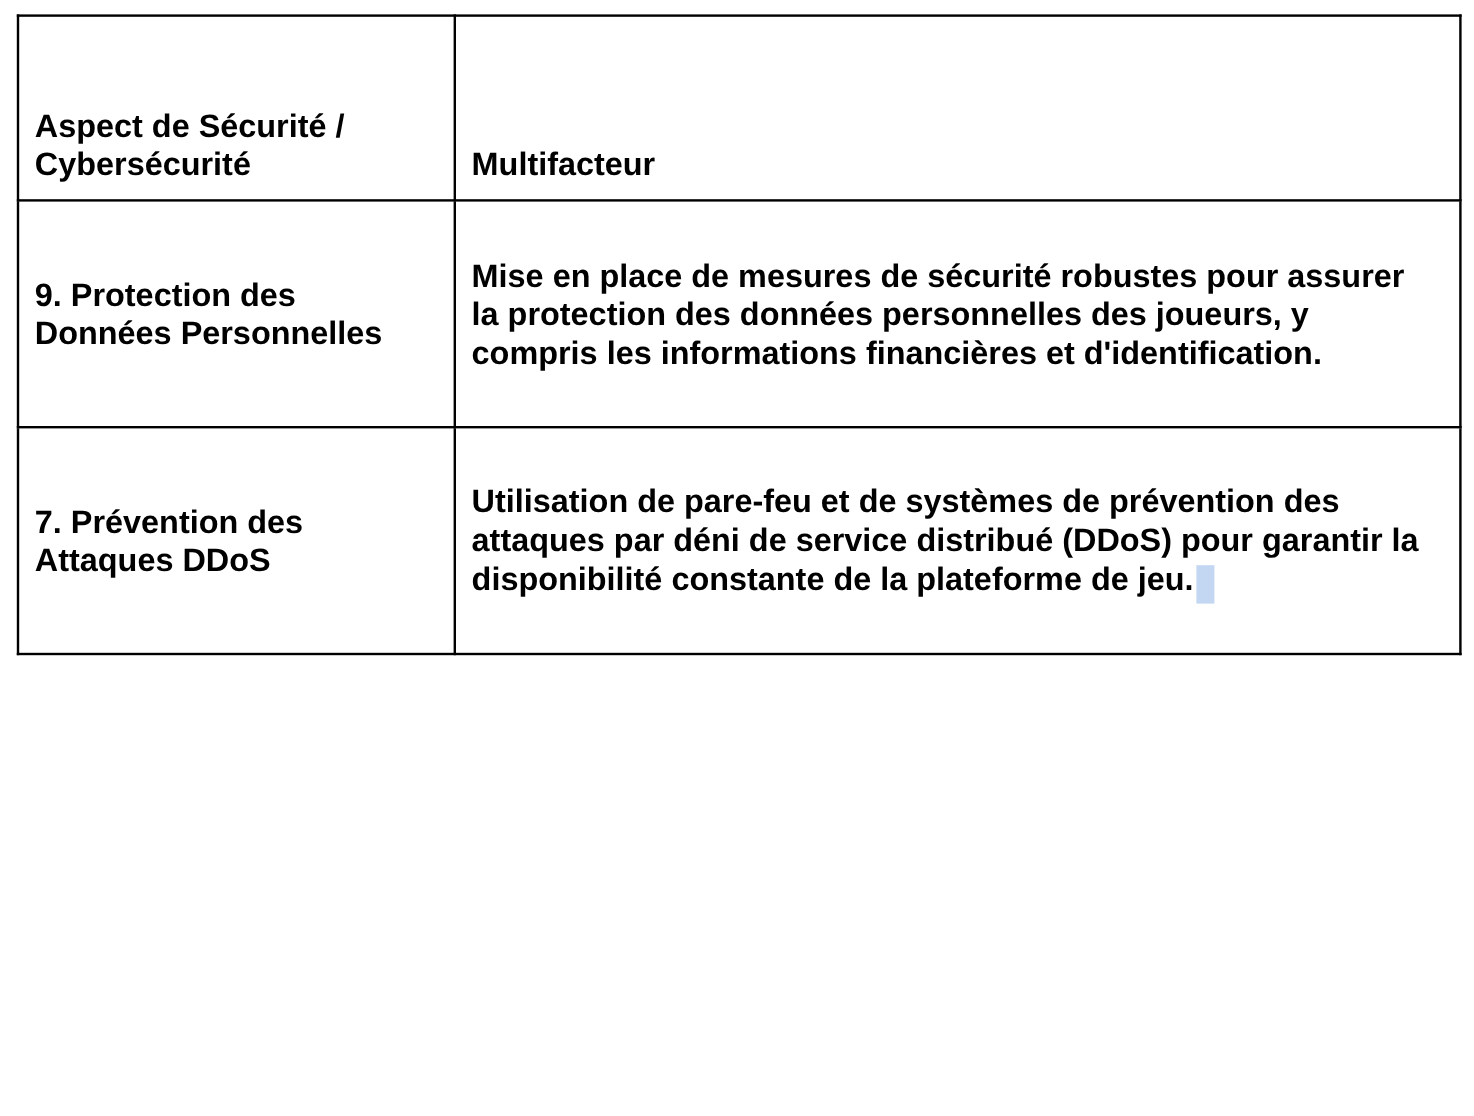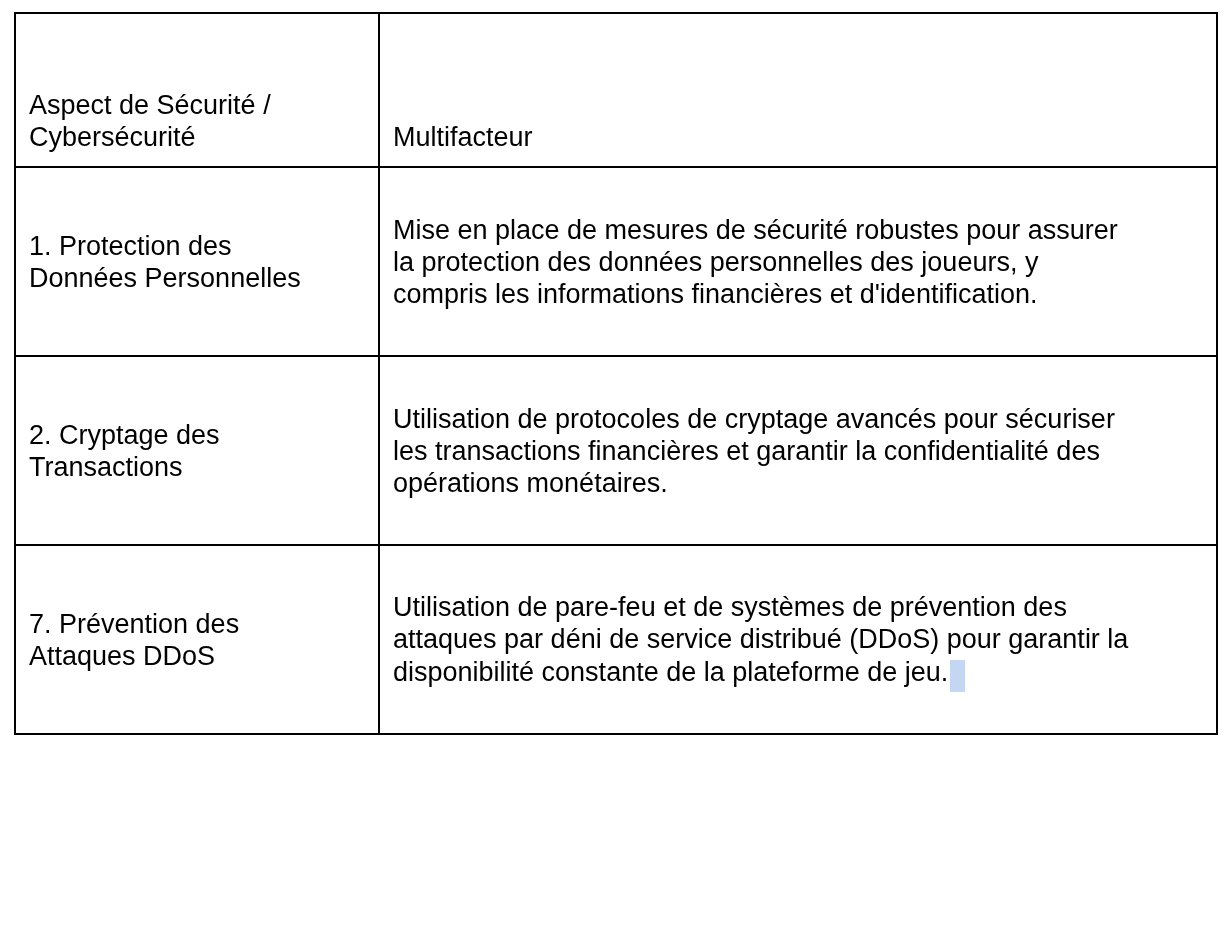--- a/index.html
+++ b/index.html
@@ -21,21 +21,21 @@
     position: absolute;
     left: 14px;
     top: 12px;
     width: 1204px;
     border-collapse: collapse;
     table-layout: fixed;
   }
   table.doc-table td, table.doc-table th {
     border: 2px solid #000000;
     padding: 0 13px;
-    font-weight: 400;
+    font-weight: 700;
     text-align: left;
     color: #000000;
     font-size: 27px;
     line-height: 32px;
     overflow: hidden;
   }
   .col-aspect  { width: 364px; }
   .col-desc    { width: auto; }
   tr.header-row th {
     height: 139px;
@@ -73,41 +73,30 @@
           <span class="cell-text">Aspect de Sécurité /
 Cybersécurité</span>
         </th>
         <th>
           <span class="cell-text">Multifacteur</span>
         </th>
       </tr>
 
       <tr class="data-row">
         <td>
-          <span class="cell-text">1. Protection des
+          <span class="cell-text">9. Protection des
 Données Personnelles</span>
         </td>
         <td>
           <span class="cell-text">Mise en place de mesures de sécurité robustes pour assurer
 la protection des données personnelles des joueurs, y
 compris les informations financières et d'identification.</span>
         </td>
       </tr>
 
-      <tr class="data-row">
-        <td>
-          <span class="cell-text">2. Cryptage des
-Transactions</span>
-        </td>
-        <td>
-          <span class="cell-text">Utilisation de protocoles de cryptage avancés pour sécuriser
-les transactions financières et garantir la confidentialité des
-opérations monétaires.</span>
-        </td>
-      </tr>
 
 
       <tr class="data-row">
         <td>
           <span class="cell-text">7. Prévention des
 Attaques DDoS</span>
         </td>
         <td>
           <span class="cell-text">Utilisation de pare-feu et de systèmes de prévention des
 attaques par déni de service distribué (DDoS) pour garantir la

